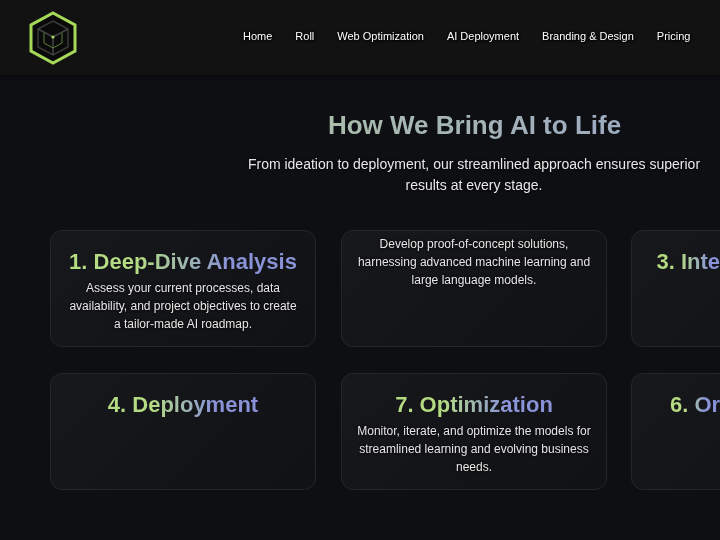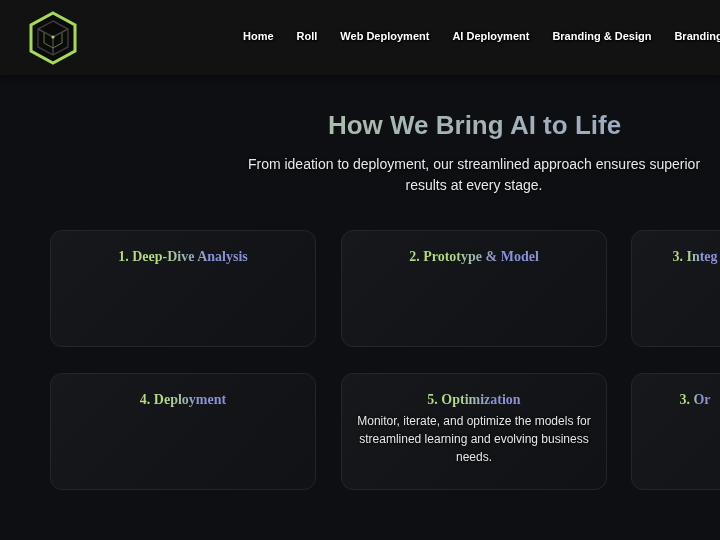--- a/index.html
+++ b/index.html
@@ -14,21 +14,21 @@
     background:#121212;
     box-shadow:0 2px 6px rgba(0,0,0,0.4);
   }
   .logo {
     position:absolute; left:28px; top:11px; width:50px; height:54px;
   }
   .nav {
     position:absolute; top:30px; left:243px; display:flex; white-space:nowrap;
   }
   .nav a {
-    color:#fff; font-weight:bold; font-size:11px; text-decoration:none;
+    color:#fff; font-weight:normal; font-size:11px; text-decoration:none;
     text-shadow:0 0 3px #000, 1px 1px 2px #000;
     margin-right:23px; display:inline-block;
   }
   .title {
     position:absolute; top:110px; left:0; width:949px; text-align:center;
     font-size:26px; font-weight:bold; margin:0;
     background:linear-gradient(90deg,#b7dc86 0%, #a8b9b0 40%, #8f98d8 100%);
     -webkit-background-clip:text; background-clip:text; color:transparent;
   }
   .subtitle {
@@ -36,25 +36,24 @@
     text-align:center; font-size:14px; line-height:21px; color:#e8e8e8;
     text-shadow:0 0 3px #000; margin:0;
   }
   .card {
     position:absolute; width:266px; height:117px;
     background:linear-gradient(135deg,#17181b 0%, #131417 60%, #111215 100%);
     border:1px solid #24262a; border-radius:12px; box-sizing:border-box;
     text-align:center;
   }
   .card h3 {
-    margin:18px 0 0 0; font-size:14px; font-weight:bold;
+    margin:18px 0 0 0; font-size:22px; font-weight:bold;
     background:linear-gradient(90deg,#b5dc83 30%, #8a93d8 70%);
     -webkit-background-clip:text; background-clip:text; color:transparent;
     display:inline-block;
-    font-family:Liberation Serif, serif;
   }
   .card p {
     margin:4px 14px 0 14px; font-size:12px; line-height:18px; color:#e6e6e6;
     text-shadow:0 0 3px #000;
   }
 </style>
 </head>
 <body>
 
 <div class="header">
@@ -64,49 +63,50 @@
       <polygon points="25,10 40,18 40,36 25,44 10,36 10,18" fill="none" stroke="#3a3a3a" stroke-width="1.5"></polygon>
       <polyline points="10,18 25,26 40,18" fill="none" stroke="#444" stroke-width="1.5"></polyline>
       <line x1="25" y1="26" x2="25" y2="44" stroke="#444" stroke-width="1.5"></line>
       <polyline points="16,22 16,32 25,37 34,32 34,22" fill="none" stroke="#5f7f35" stroke-width="1"></polyline>
       <circle cx="25" cy="26" r="1.6" fill="#a6d958"></circle>
     </svg>
   </div>
   <nav class="nav">
     <a>Home</a>
     <a>Roll</a>
-    <a>Web Deployment</a>
+    <a>Web Optimization</a>
     <a>AI Deployment</a>
     <a>Branding &amp; Design</a>
-    <a>Branding</a>
+    <a>Pricing</a>
 
   </nav>
 </div>
 
 <h2 class="title">How We Bring AI to Life</h2>
 <p class="subtitle">From ideation to deployment, our streamlined approach ensures superior results at every stage.</p>
 
 <div class="card" style="left:50px; top:230px;">
   <h3>1. Deep-Dive Analysis</h3>
+  <p>Assess your current processes, data availability, and project objectives to create a tailor-made AI roadmap.</p>
 </div>
 <div class="card" style="left:341px; top:230px;">
-  <h3>2. Prototype &amp; Model</h3>
+  <p>Develop proof-of-concept solutions, harnessing advanced machine learning and large language models.</p>
 </div>
 <div class="card" style="left:631px; top:230px; overflow:hidden;">
   <div style="position:absolute; left:0; width:266px; top:0;">
     <h3 style="margin-left:-140px;">3. Integ</h3>
     <p style="margin:4px 0 0 -80px; text-align:left; width:90px; font-size:12px; line-height:18px;">Seamle infrastructure secu</p>
   </div>
 </div>
 
 <div class="card" style="left:50px; top:373px;">
   <h3>4. Deployment</h3>
 </div>
 <div class="card" style="left:341px; top:373px;">
-  <h3>5. Optimization</h3>
+  <h3>7. Optimization</h3>
   <p>Monitor, iterate, and optimize the models for streamlined learning and evolving business needs.</p>
 </div>
 <div class="card" style="left:631px; top:373px; overflow:hidden;">
   <div style="position:absolute; left:0; width:266px; top:0;">
-    <h3 style="margin-left:-140px;">3. Or</h3>
+    <h3 style="margin-left:-140px;">6. Or</h3>
     <p style="margin:4px 0 0 -80px; text-align:left; width:90px; font-size:12px; line-height:18px;">Stay aheac feature enhar</p>
   </div>
 </div>
 
 </body></html>

